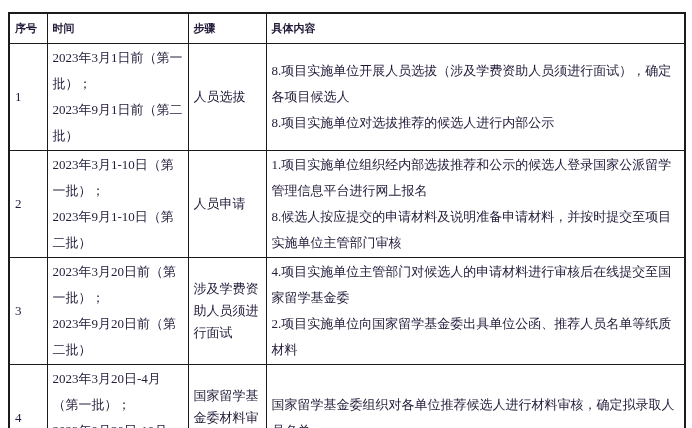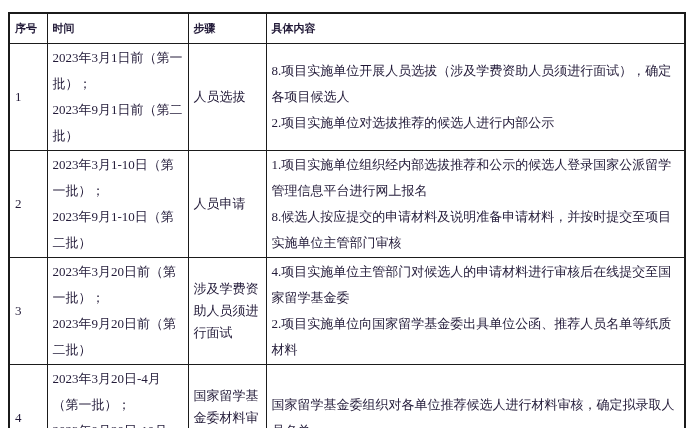--- a/index.html
+++ b/index.html
@@ -75,21 +75,21 @@
     <tbody>
       <tr style="height:61px">
         <td class="num">1</td>
         <td class="time">
           <div>2023年3月1日前（第一批）；</div>
           <div>2023年9月1日前（第二批）</div>
         </td>
         <td class="step">人员选拔</td>
         <td class="content">
           <div>8.项目实施单位开展人员选拔（涉及学费资助人员须进行面试），确定各项目候选人</div>
-          <div>2.项目实施单位对选拔推荐的候选人进行内部公示</div>
+          <div>8.项目实施单位对选拔推荐的候选人进行内部公示</div>
         </td>
       </tr>
       <tr style="height:61px">
         <td class="num">2</td>
         <td class="time">
           <div>2023年3月1-10日（第一批）；</div>
           <div>2023年9月1-10日（第二批）</div>
         </td>
         <td class="step">人员申请</td>
         <td class="content">

